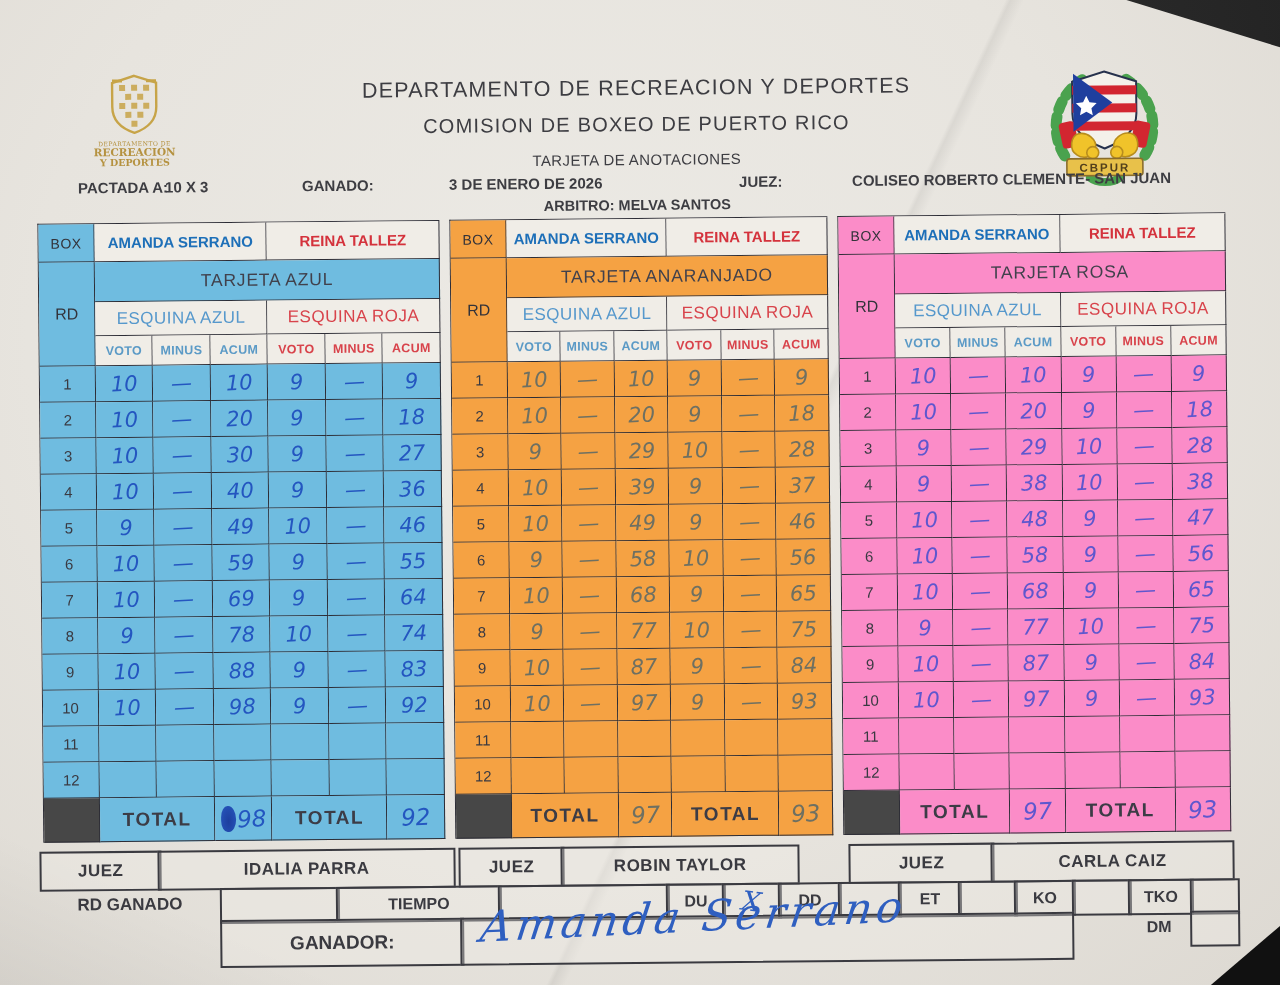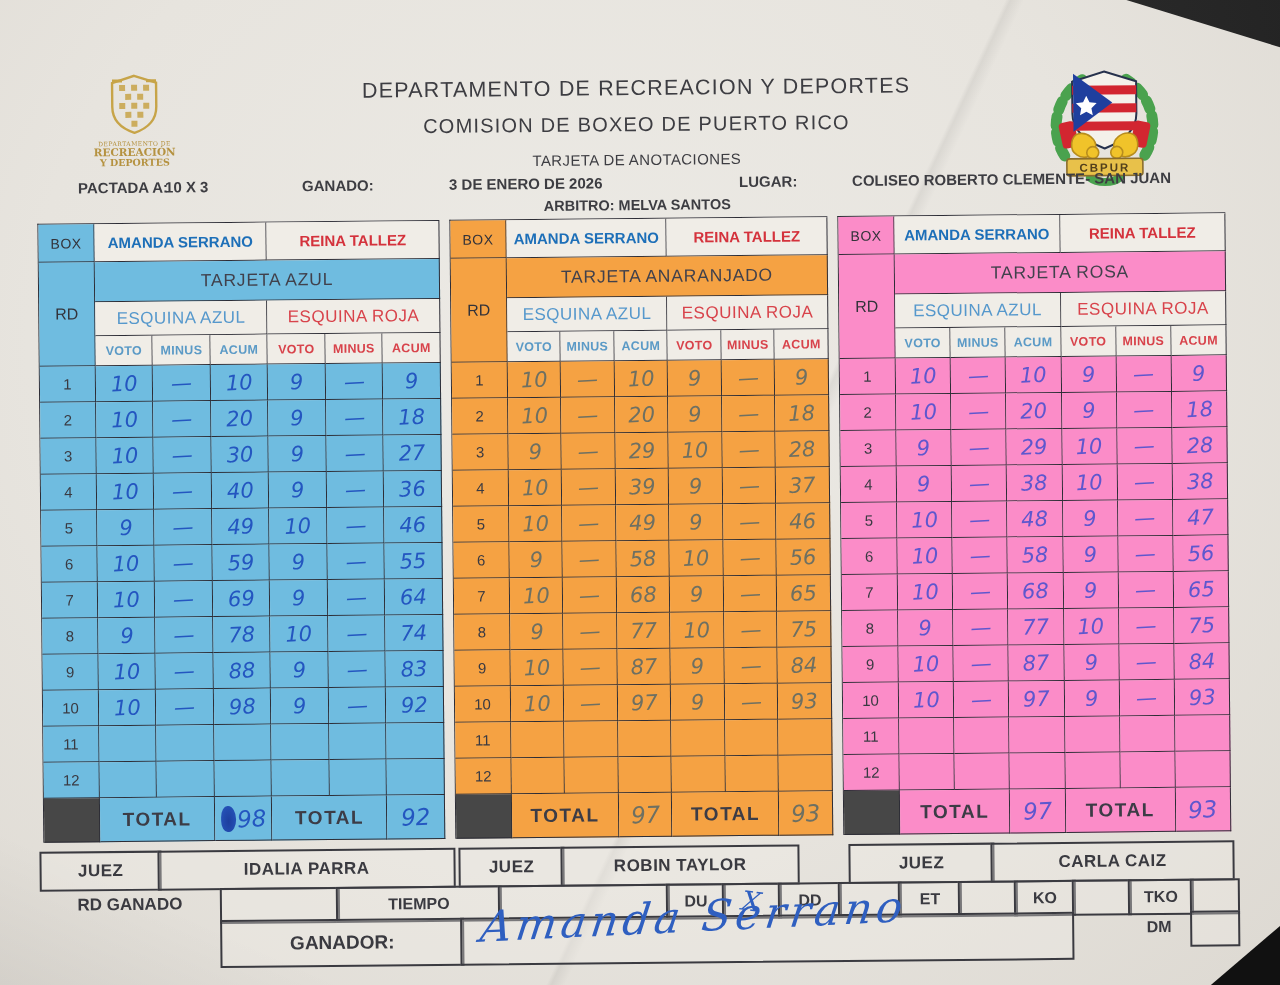--- a/index.html
+++ b/index.html
@@ -138,21 +138,21 @@
     </div>
 
     <div class="abs ctr title1">DEPARTAMENTO DE RECREACION Y DEPORTES</div>
     <div class="abs ctr title2">COMISION DE BOXEO DE PUERTO RICO</div>
     <div class="abs ctr subtitle">TARJETA DE ANOTACIONES</div>
 
     <div class="abs metaline" style="left:81px;">PACTADA A:</div>
     <div class="abs metaline metaval" style="left:168px;">10 X 3</div>
     <div class="abs metaline" style="left:305px;">GANADO:</div>
     <div class="abs metaline metaval" style="left:452px;">3 DE ENERO DE 2026</div>
-    <div class="abs metaline" style="left:742px;">LUGAR:</div>
+    <div class="abs metaline" style="left:742px;">JUEZ:</div>
     <div class="abs metaline metaval" style="left:855px;">COLISEO ROBERTO CLEMENTE- SAN JUAN</div>
     <div class="abs ctr arbitro">ARBITRO: MELVA SANTOS</div>
 
     <div class="abs cards" id="cards">
         <div class="card" style="--c: #6fbce0; --ink: #2456c0; grid-template-columns: 56px repeat(6, 1fr);">
           <div class="cell box-label" style="grid-area: 1 / 1;">BOX</div>
           <div class="cell white name-b" style="grid-area: 1 / 2 / auto / span 3;">AMANDA SERRANO</div>
           <div class="cell white name-r" style="grid-area: 1 / 5 / auto / span 3;">REINA TALLEZ</div>
           <div class="cell rd-label" style="grid-area: 2 / 1 / span 3;">RD</div>
           <div class="cell card-title" style="grid-area: 2 / 2 / auto / span 6;">TARJETA AZUL</div>

